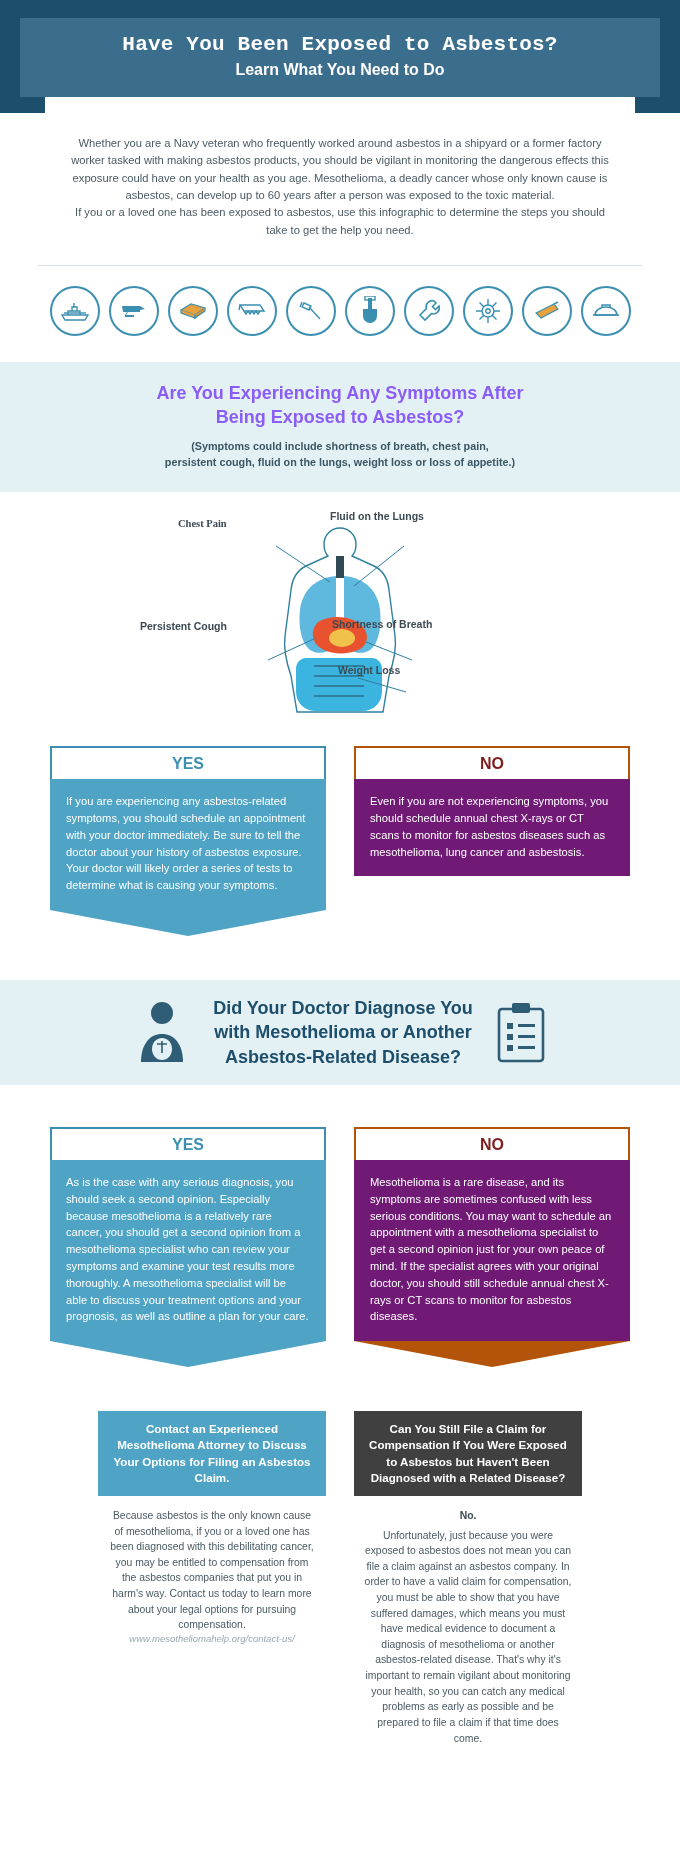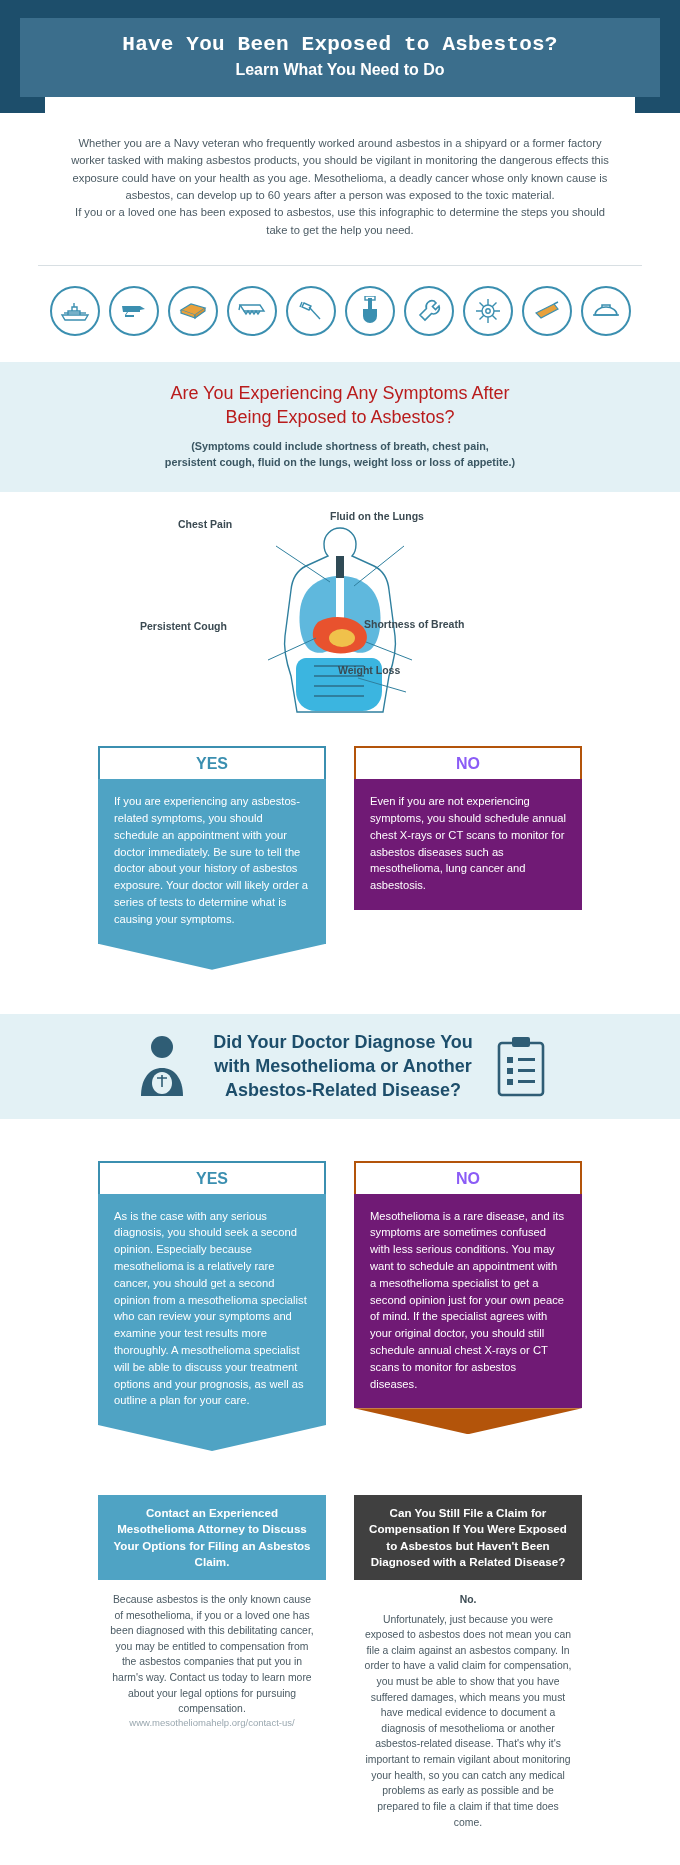--- a/index.html
+++ b/index.html
@@ -86,23 +86,23 @@
   }
   .icon-circle svg { display:block; }
 
   
   .band {
     background: #e3f1f5;
     padding: 20px 50px 22px 50px;
     text-align: center;
   }
   .band h3 {
-    color: #b91c1c;
+    color: #8b5cf6;
     font-size: 18px;
-    font-weight: normal;
+    font-weight: bold;
     line-height: 1.3;
   }
   .band .sub {
     margin-top: 10px;
     font-size: 10.8px;
     font-weight: bold;
     color: #3b5763;
     line-height: 1.45;
   }
 
@@ -122,30 +122,30 @@
   }
 
   
   .cards {
     display: flex;
     justify-content: center;
     gap: 28px;
     padding: 14px 40px 0 40px;
     align-items: flex-start;
   }
-  .card { width: 228px; position: relative; }
+  .card { width: 276px; position: relative; }
   .card-head {
     text-align: center;
     font-size: 16px;
     font-weight: bold;
     padding: 7px 0 6px 0;
     background: #ffffff;
   }
   .card-yes .card-head { color: #3b8fb0; border: 2px solid #3b8fb0; border-bottom: none; }
-  .card-no  .card-head { color: #8b5cf6; border: 2px solid #b3540a; border-bottom: none; }
+  .card-no  .card-head { color: #7f1d1d; border: 2px solid #b3540a; border-bottom: none; }
   .card-body {
     padding: 14px 16px 16px 16px;
     color: #ffffff;
     font-size: 11.2px;
     line-height: 1.5;
   }
   .card-yes .card-body { background: #4fa3c4; }
   .card-no  .card-body { background: #701a75; }
   .card-point {
     height: 26px;
@@ -223,20 +223,21 @@
     padding: 9px 26px;
     border-radius: 4px;
     border: none;
     cursor: pointer;
   }
   .cta-url {
     text-align: center;
     font-size: 9.5px;
     color: #9aa8b0;
     padding-top: 0;
+    font-style: italic;
   }
 </style>
 </head>
 <body>
 
 <div class="page">
 
   <div class="header">
     <div class="header-inner">
       <h1>Have You Been Exposed to Asbestos?</h1>
@@ -368,24 +369,24 @@
       <path d="M116 148 h66 c6 0 10 5 10 11 v22 c0 12-8 20-20 20 h-46 c-12 0-20-8-20-20v-22 c0-6 4-11 10-11z" fill="#3bb5e0"></path>
       <path d="M124 156 h50 M124 166 h50 M124 176 h50 M124 186 h50" stroke="#2f7f9e" stroke-width="2" fill="none"></path>
 
       <path d="M86 36 L140 72" stroke="#2f7f9e" stroke-width="1" fill="none"></path>
       <path d="M214 36 L164 76" stroke="#2f7f9e" stroke-width="1" fill="none"></path>
       <path d="M78 150 L126 128" stroke="#2f7f9e" stroke-width="1" fill="none"></path>
       <path d="M222 150 L176 132" stroke="#2f7f9e" stroke-width="1" fill="none"></path>
       <path d="M216 182 L168 168" stroke="#2f7f9e" stroke-width="1" fill="none"></path>
     </svg>
 
-    <span class="dlabel" style="left:178px; top:26px;">Chest Pain</span>
+    <span class="dlabel" style="left:178px; top:26px;font-family:Liberation Serif, serif;">Chest Pain</span>
     <span class="dlabel" style="left:330px; top:18px;">Fluid on the Lungs</span>
     <span class="dlabel" style="left:140px; top:128px;">Persistent Cough</span>
-    <span class="dlabel" style="left:364px; top:126px;">Shortness of Breath</span>
+    <span class="dlabel" style="left:332px; top:126px;">Shortness of Breath</span>
     <span class="dlabel" style="left:338px; top:172px;">Weight Loss</span>
   </div>
 
   <div class="cards">
     <div class="card card-yes">
       <div class="card-head">YES</div>
       <div class="card-body">If you are experiencing any asbestos-related symptoms, you should schedule an appointment with your doctor immediately. Be sure to tell the doctor about your history of asbestos exposure. Your doctor will likely order a series of tests to determine what is causing your symptoms.</div>
       <div class="card-point"></div>
     </div>
     <div class="card card-no">

